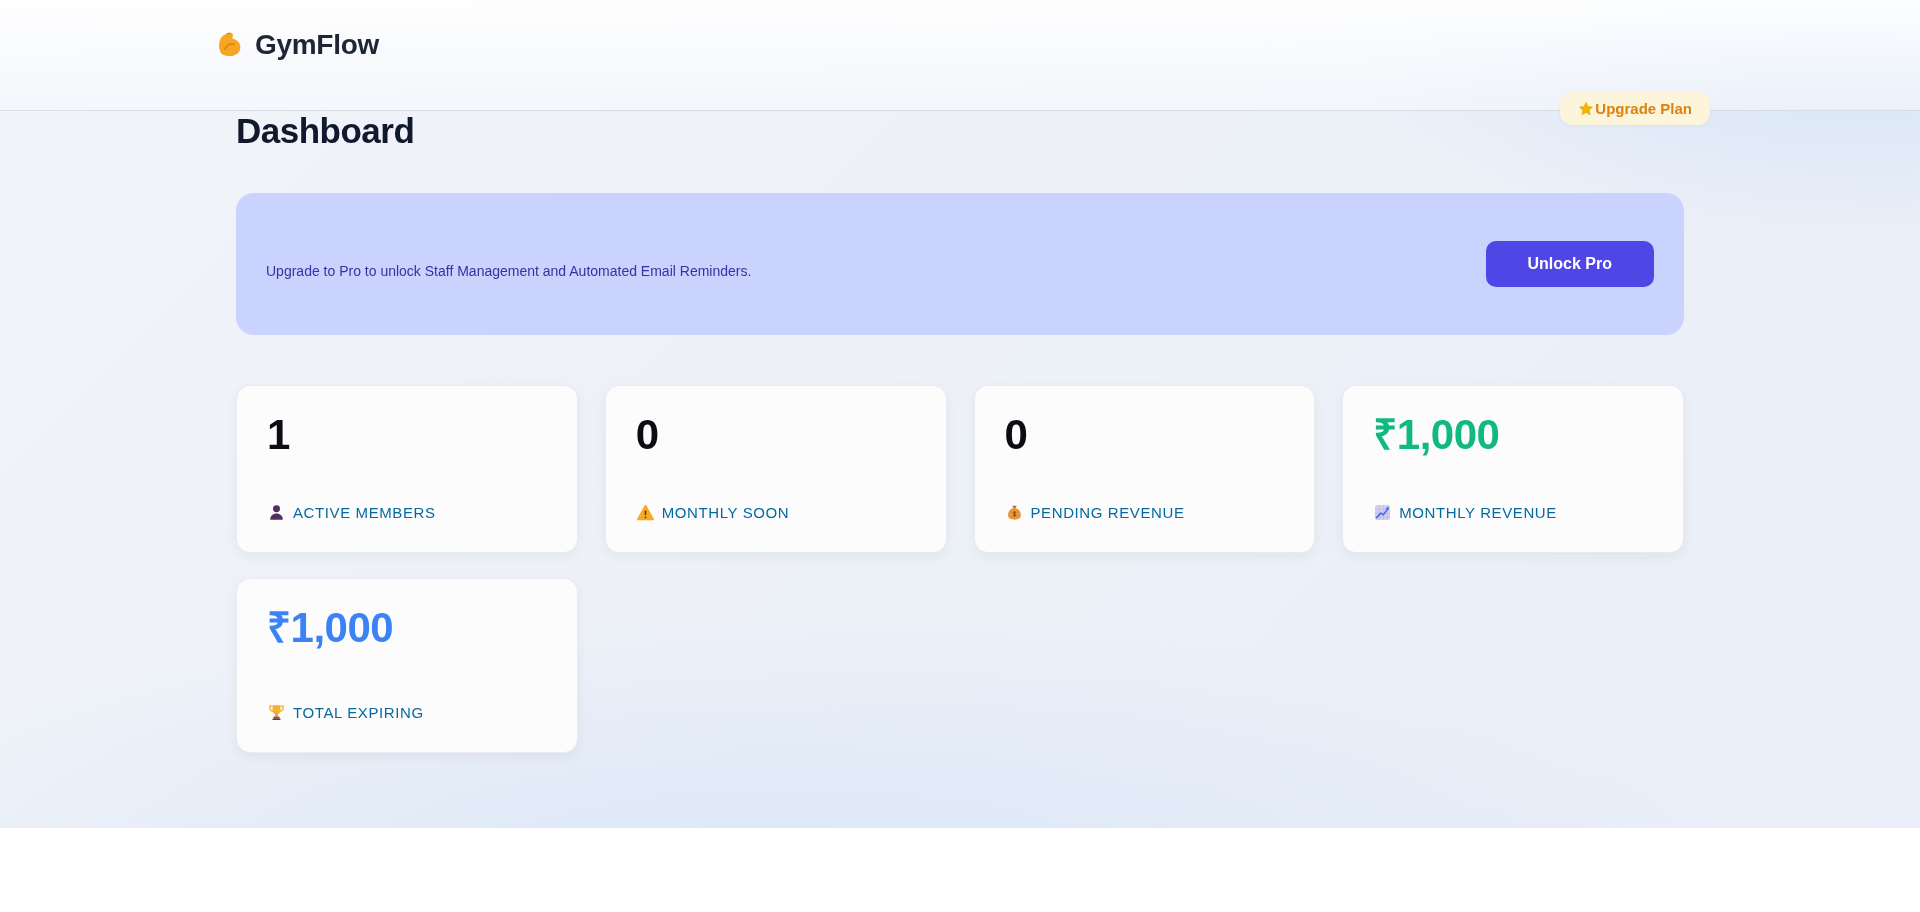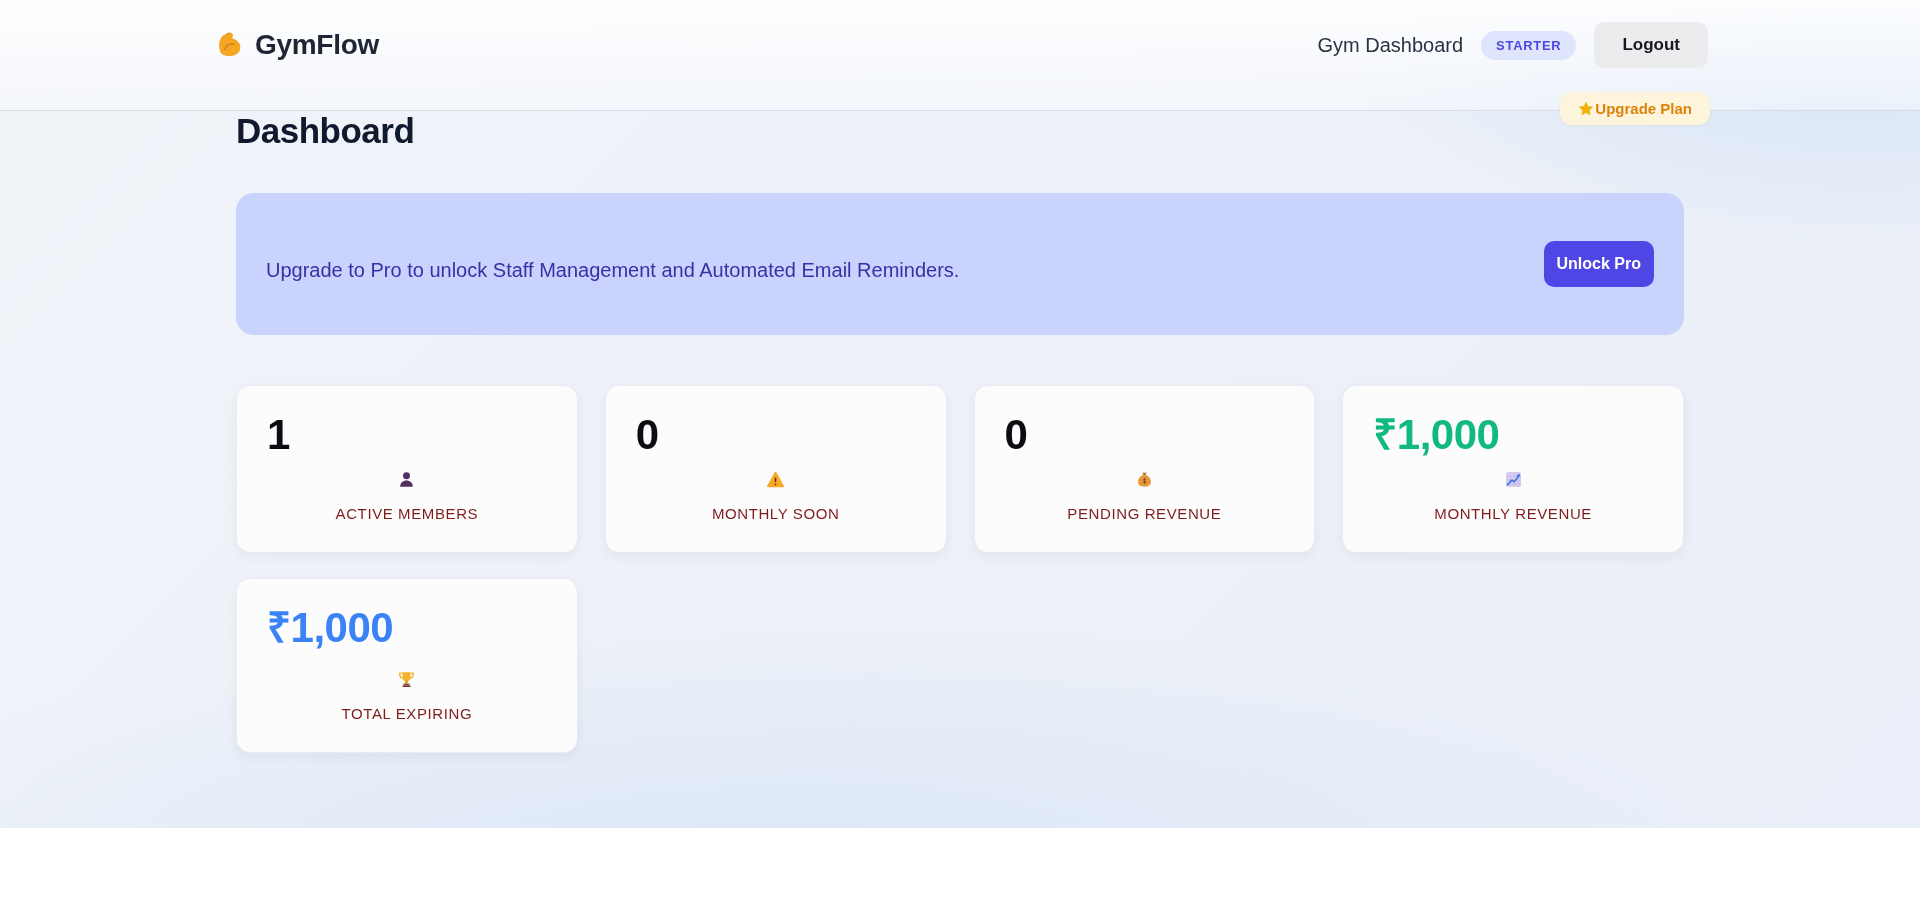--- a/index.html
+++ b/index.html
@@ -116,33 +116,33 @@
     display: flex;
     align-items: center;
     gap: 12px;
     font-size: 21px;
     font-weight: 700;
     color: #101726;
   }
   .banner-title svg { width: 22px; height: 22px; }
   .banner-subtitle {
     margin-top: 13px;
-    font-size: 20px;
+    font-size: 14px;
     color: #3b2fa6;
   }
   .unlock-pro {
     position: absolute;
     right: 30px;
     top: 50%;
     transform: translateY(-50%);
     background: #4f46e5;
     color: #ffffff;
     border: none;
     border-radius: 10px;
-    padding: 14px 13px;
+    padding: 14px 42px;
     font-family: "Liberation Sans", sans-serif;
     font-size: 16px;
     font-weight: 700;
     cursor: pointer;
   }
 
   .today { margin-top: 44px; font-size: 19px; color: #61708b; }
 
   
   .stats-grid {
@@ -168,48 +168,42 @@
     font-weight: 800;
     color: #0b0d12;
     letter-spacing: -0.5px;
     line-height: 1.1;
   }
   .stat-value.green { color: #10b981; }
   .stat-value.blue  { color: #3b82f6; }
   .stat-label {
     display: flex;
     align-items: center;
-    gap: 16px;
+    gap: 7px;
     font-size: 15px;
-    color: #7f1d1d;
+    color: #0369a1;
     letter-spacing: 0.6px;
-    flex-direction: column;
   }
   .stat-label svg { width: 19px; height: 19px; flex: 0 0 auto; }
 </style>
 </head>
 <body>
 
 <div class="app">
 
   <div class="header">
     <div class="header-inner">
       <div class="brand">
         <svg viewBox="0 0 32 32" aria-hidden="true">
           <path d="M8 22c-2.2-6.5-.2-14.5 5-16.4l4.8-1.8c2-.6 3.6 1 3.1 3l-.7 2.4c5 1.4 8.7 5.1 8.1 10.1-.6 5.6-6.2 8.7-13.2 7.6-4.5-.7-6.4-2.4-7.1-4.9z" fill="#f5a623"></path>
           <path d="M12.8 20.5c.9-4.1 5-6.4 9.2-5.3" stroke="#d98a17" stroke-width="2" fill="none" stroke-linecap="round"></path>
           <path d="M17.5 4.2l-2.6 1" stroke="#d98a17" stroke-width="1.4" fill="none" stroke-linecap="round"></path>
         </svg>
         <span>GymFlow</span>
       </div>
-      <div class="header-right">
-        <span class="nav-title">Gym Dashboard</span>
-        <span class="badge-starter">STARTER</span>
-        <button class="logout-btn">Logout</button>
-      </div>
     </div>
   </div>
 
   <button class="upgrade-plan">
     <svg viewBox="0 0 24 24" aria-hidden="true">
       <path d="M12 2l2.9 6.3 6.9.8-5.1 4.7 1.4 6.8L12 17.2 5.9 20.6l1.4-6.8L2.2 9.1l6.9-.8z" fill="#f4b400" stroke="#e09c00" stroke-width="0.8"></path>
     </svg>
     <span>Upgrade Plan</span>
   </button>
 

